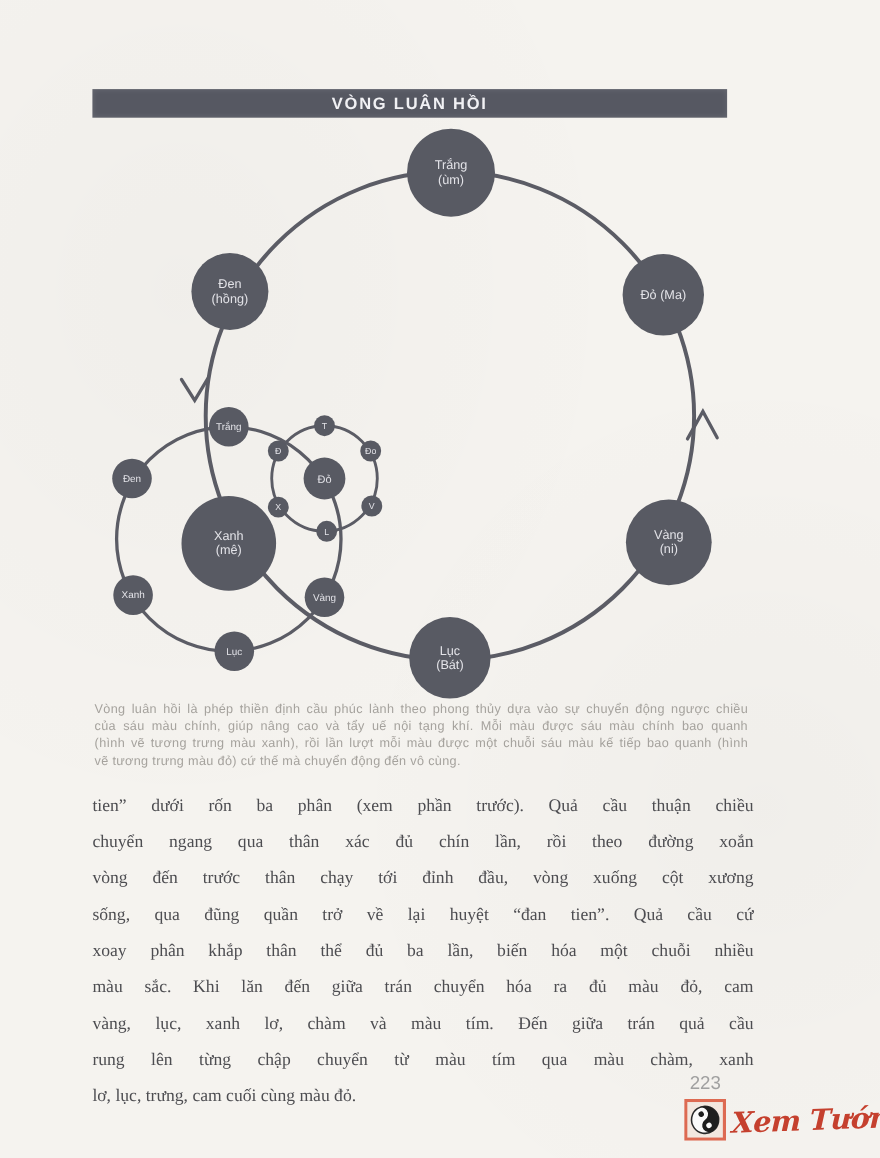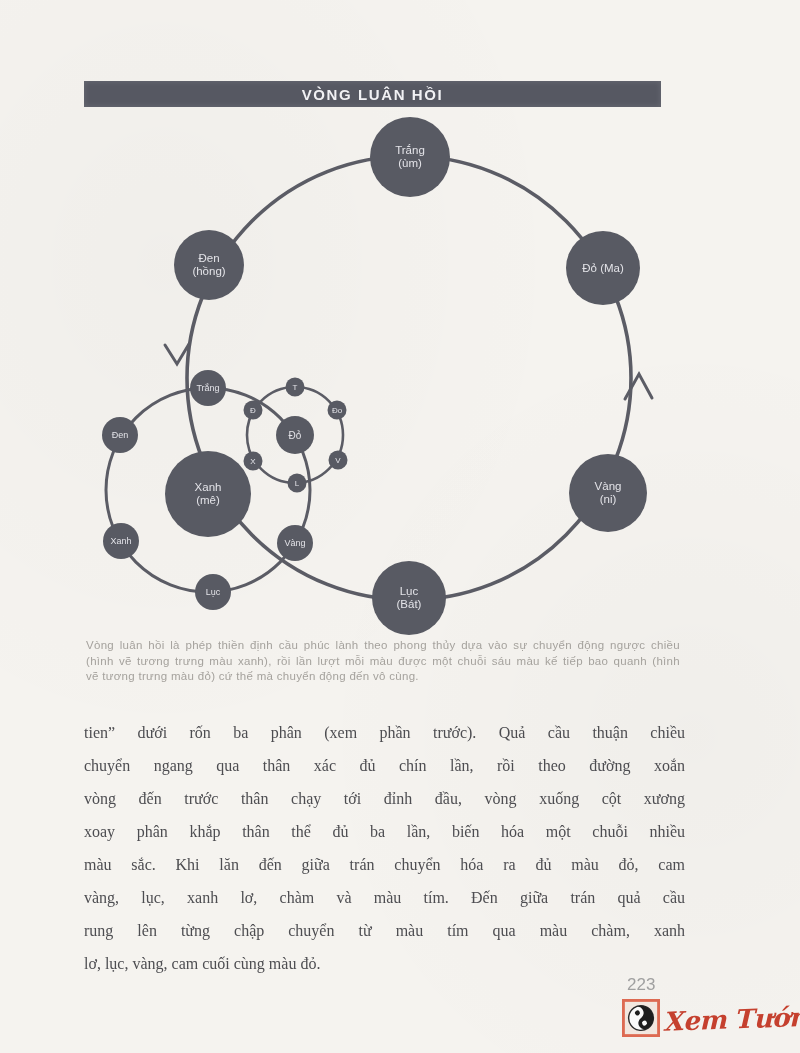--- a/index.html
+++ b/index.html
@@ -140,33 +140,35 @@
       <text class="node-label" x="253" y="464" font-size="8">X</text>
     </g>
     <g>
       <circle class="node" cx="253" cy="410" r="9.5"></circle>
       <text class="node-label" x="253" y="413" font-size="8">Đ</text>
     </g>
   </svg>
 
   <div class="caption">
     <div class="jl">Vòng luân hồi là phép thiền định cầu phúc lành theo phong thủy dựa vào sự chuyển động ngược chiều</div>
+    <div class="jl">của sáu màu chính, giúp nâng cao và tẩy uế nội tạng khí. Mỗi màu được sáu màu chính bao quanh</div>
     <div class="jl">(hình vẽ tương trưng màu xanh), rồi lần lượt mỗi màu được một chuỗi sáu màu kế tiếp bao quanh (hình</div>
     <div>vẽ tương trưng màu đỏ) cứ thế mà chuyển động đến vô cùng.</div>
   </div>
 
   <div class="body-text">
     <div class="jl">tien” dưới rốn ba phân (xem phần trước). Quả cầu thuận chiều</div>
     <div class="jl">chuyển ngang qua thân xác đủ chín lần, rồi theo đường xoắn</div>
     <div class="jl">vòng đến trước thân chạy tới đỉnh đầu, vòng xuống cột xương</div>
+    <div class="jl">sống, qua đũng quần trở về lại huyệt “đan tien”. Quả cầu cứ</div>
     <div class="jl">xoay phân khắp thân thể đủ ba lần, biến hóa một chuỗi nhiều</div>
     <div class="jl">màu sắc. Khi lăn đến giữa trán chuyển hóa ra đủ màu đỏ, cam</div>
     <div class="jl">vàng, lục, xanh lơ, chàm và màu tím. Đến giữa trán quả cầu</div>
     <div class="jl">rung lên từng chập chuyển từ màu tím qua màu chàm, xanh</div>
-    <div>lơ, lục, vàng, cam cuối cùng màu đỏ.</div>
+    <div>lơ, lục, trưng, cam cuối cùng màu đỏ.</div>
   </div>
 
   <div class="page-number">223</div>
 
   <div class="watermark">
     <svg class="yinyang-box" viewBox="0 0 40 40">
       <rect x="1.5" y="1.5" width="37" height="37" fill="#f2e7df" stroke="#dd6a52" stroke-width="3"></rect>
       <g transform="rotate(-35 20 20)">
         <circle cx="20" cy="20" r="13" fill="#fafafa" stroke="#2a2a2a" stroke-width="1.5"></circle>
         <path d="M20,7 A13,13 0 1,1 20,33 A6.5,6.5 0 1,1 20,20 A6.5,6.5 0 1,0 20,7 Z" fill="#1e1e1e"></path>

